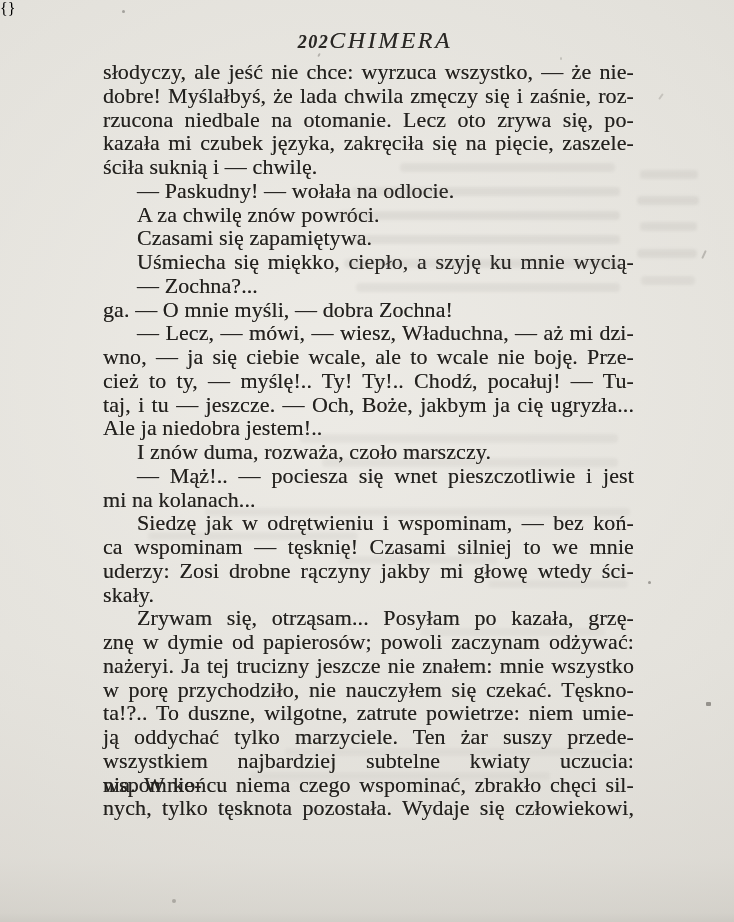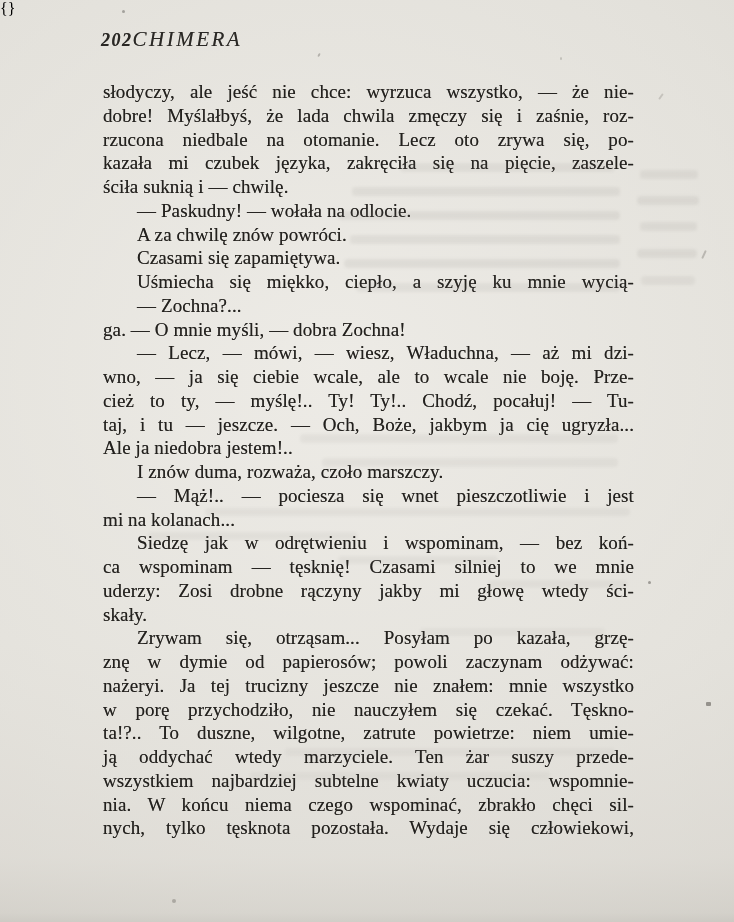--- a/index.html
+++ b/index.html
@@ -9,38 +9,38 @@
     background:#b6b3ac;
   }
   .page{
     position:relative;width:734px;height:922px;overflow:hidden;
     background:
       radial-gradient(ellipse 120% 90% at 45% 40%, rgba(238,236,231,0.9) 0%, rgba(228,226,220,0.65) 55%, rgba(210,207,200,0.55) 100%),
       linear-gradient(180deg,#e2e0da 0%, #e4e2dc 70%, #dcd9d3 93%, #c9c6bf 99%, #b7b4ad 100%);
   }
   
   .header{
-    position:absolute;left:88px;top:27px;width:531px;height:28px;
-    display:flex;justify-content:flex-start;align-items:baseline;
+    position:absolute;left:103px;top:27px;width:531px;height:28px;
+    display:flex;justify-content:center;align-items:baseline;
     color:#2a2825;
   }
   .pagenum{
     font-style:italic;font-weight:bold;font-size:18px;letter-spacing:1.5px;
     padding-left:13px;
     text-shadow:0 0 0.5px rgba(40,38,35,0.55);
   }
   .journal{
-    font-style:italic;font-size:21px;letter-spacing:2.5px;
+    font-style:italic;font-size:24px;letter-spacing:2.5px;
     text-shadow:0 0 0.5px rgba(40,38,35,0.5);
   }
   
   .textbody{
-    position:absolute;left:103px;top:80px;width:531px;
+    position:absolute;left:103px;top:60px;width:531px;
     color:#23211e;
-    font-size:19px;
+    font-size:22px;
     text-shadow:0 0 0.6px rgba(35,33,30,0.55);
     letter-spacing:0.1px;
   }
   .line{
     height:23.75px;line-height:23.75px;
     text-align:justify;text-align-last:left;
     white-space:normal;overflow:visible;
   }
   .line.fill{text-align-last:justify;}
   .line.indent{padding-left:34px;}
@@ -83,21 +83,21 @@
       <div class="line">mi na kolanach...</div>
       <div class="line indent fill">Siedzę jak w odrętwieniu i wspominam, — bez koń-</div>
       <div class="line fill">ca wspominam — tęsknię!  Czasami silniej to we mnie</div>
       <div class="line fill">uderzy:  Zosi drobne rączyny jakby mi głowę wtedy ści-</div>
       <div class="line">skały.</div>
       <div class="line indent fill">Zrywam się, otrząsam...  Posyłam po kazała, grzę-</div>
       <div class="line fill">znę w dymie od papierosów; powoli zaczynam odżywać:</div>
       <div class="line fill">nażeryi.  Ja tej trucizny jeszcze nie znałem: mnie wszystko</div>
       <div class="line fill">w porę przychodziło, nie nauczyłem się czekać.  Tęskno-</div>
       <div class="line fill">ta!?..  To duszne, wilgotne, zatrute powietrze: niem umie-</div>
-      <div class="line fill">ją oddychać wtedy marzyciele.  Ten żar suszy przede-</div>
+      <div class="line fill">ją oddychać tylko marzyciele.  Ten żar suszy przede-</div>
       <div class="line fill">wszystkiem najbardziej subtelne kwiaty uczucia: wspomnie-</div>
       <div class="line fill">nia.  W końcu niema czego wspominać, zbrakło chęci sil-</div>
       <div class="line fill">nych, tylko tęsknota pozostała.  Wydaje się człowiekowi,</div>
     </div>
 
   <div>
     <div class="ghost" style="left:400px;top:163px;width:215px;height:9px;opacity:.09;"></div>
     <div class="ghost" style="left:352px;top:187px;width:268px;height:9px;opacity:.10;"></div>
     <div class="ghost" style="left:338px;top:211px;width:282px;height:9px;opacity:.11;"></div>
     <div class="ghost" style="left:350px;top:235px;width:270px;height:9px;opacity:.10;"></div>

